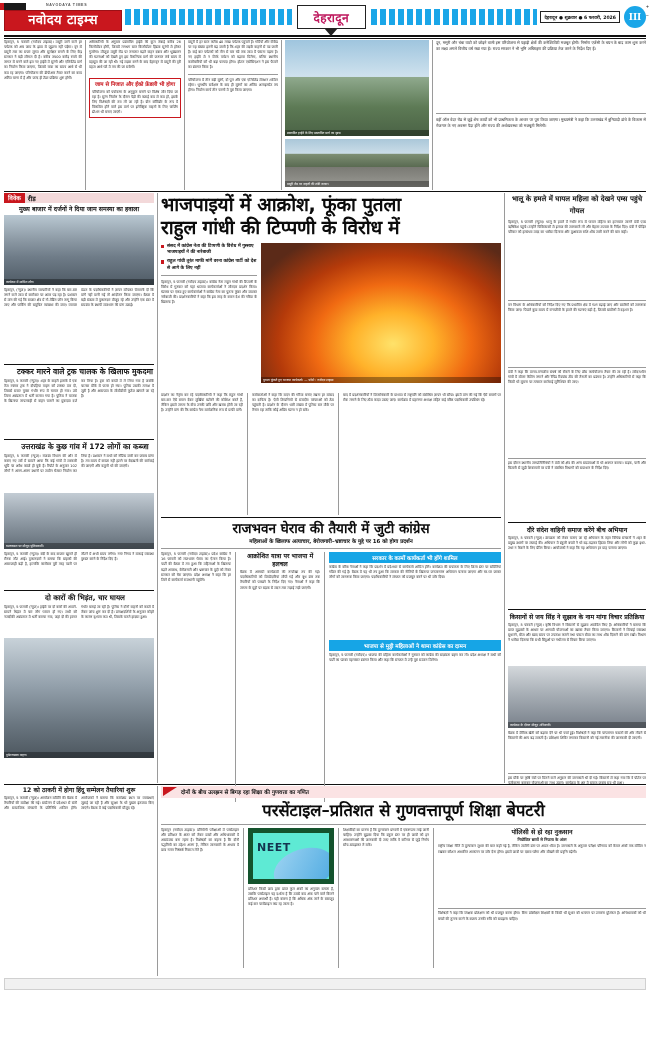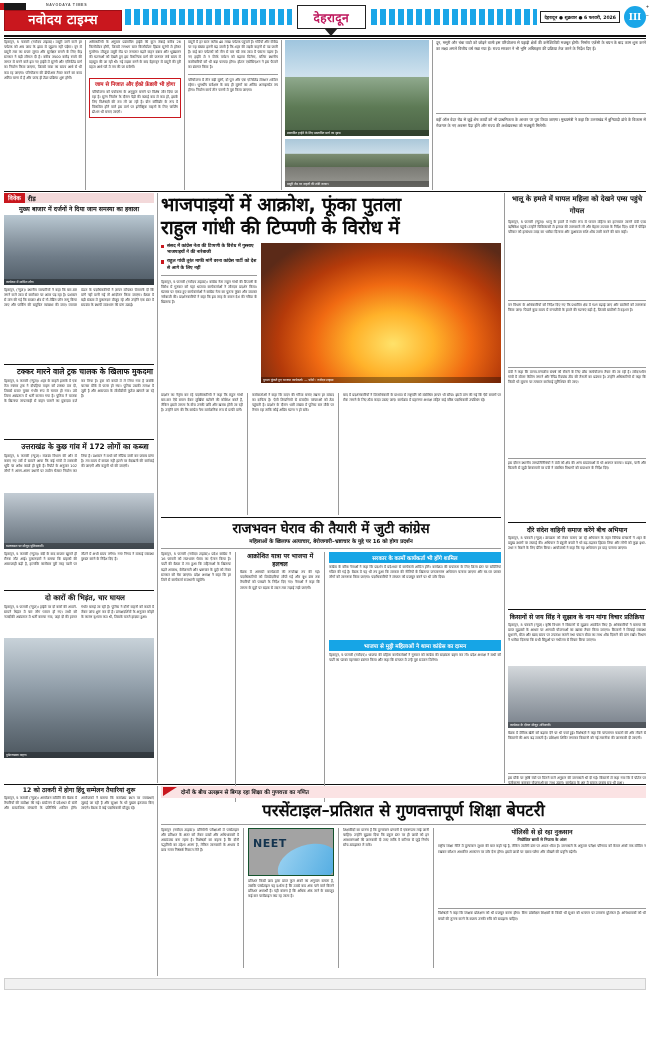--- a/index.html
+++ b/index.html
@@ -92,21 +92,21 @@
 
   .headline-main{font-family:"DejaVu Sans",sans-serif;font-weight:800;font-size:19px;line-height:23px;color:#0b0b0b;letter-spacing:-.2px;}
   .headline-mid{font-family:"DejaVu Sans",sans-serif;font-weight:800;font-size:13.5px;line-height:16px;text-align:center;color:#0b0b0b;}
   .headline-feat{font-family:"DejaVu Serif",serif;font-weight:700;font-size:16.5px;line-height:20px;text-align:center;color:#0b0b0b;}
 
   .feat-kicker{background:#fbe3e4;padding:2px 4px 2px 20px;position:relative;font-family:"DejaVu Sans",sans-serif;
      font-weight:700;font-size:5.6px;color:#111;}
   .feat-kicker:before{content:"";position:absolute;left:2px;top:1px;width:0;height:0;
      border-left:14px solid #c9171e;border-bottom:9px solid transparent;}
 
-  .neet-box{background:#a3a3a3;border:1px solid #14532d;position:relative;height:46px;overflow:hidden;}
+  .neet-box{background:#5eead4;border:5px solid #14532d;position:relative;height:46px;overflow:hidden;}
   .neet-word{position:absolute;left:4px;top:8px;font-family:"DejaVu Sans",sans-serif;font-weight:800;
      font-size:11px;color:#14344f;letter-spacing:.5px;}
   .neet-swoosh{position:absolute;right:-6px;bottom:-10px;width:62px;height:40px;border-radius:50%;
      background:linear-gradient(135deg,#9fd4f2,#4aa8e0);transform:rotate(-18deg);}
 
   .ad-strip{height:10px;background:#f1f1f1;border:1px solid #d0d0d0;margin:2px 4px 0 4px;}
 </style>
 </head>
 <body>
 

